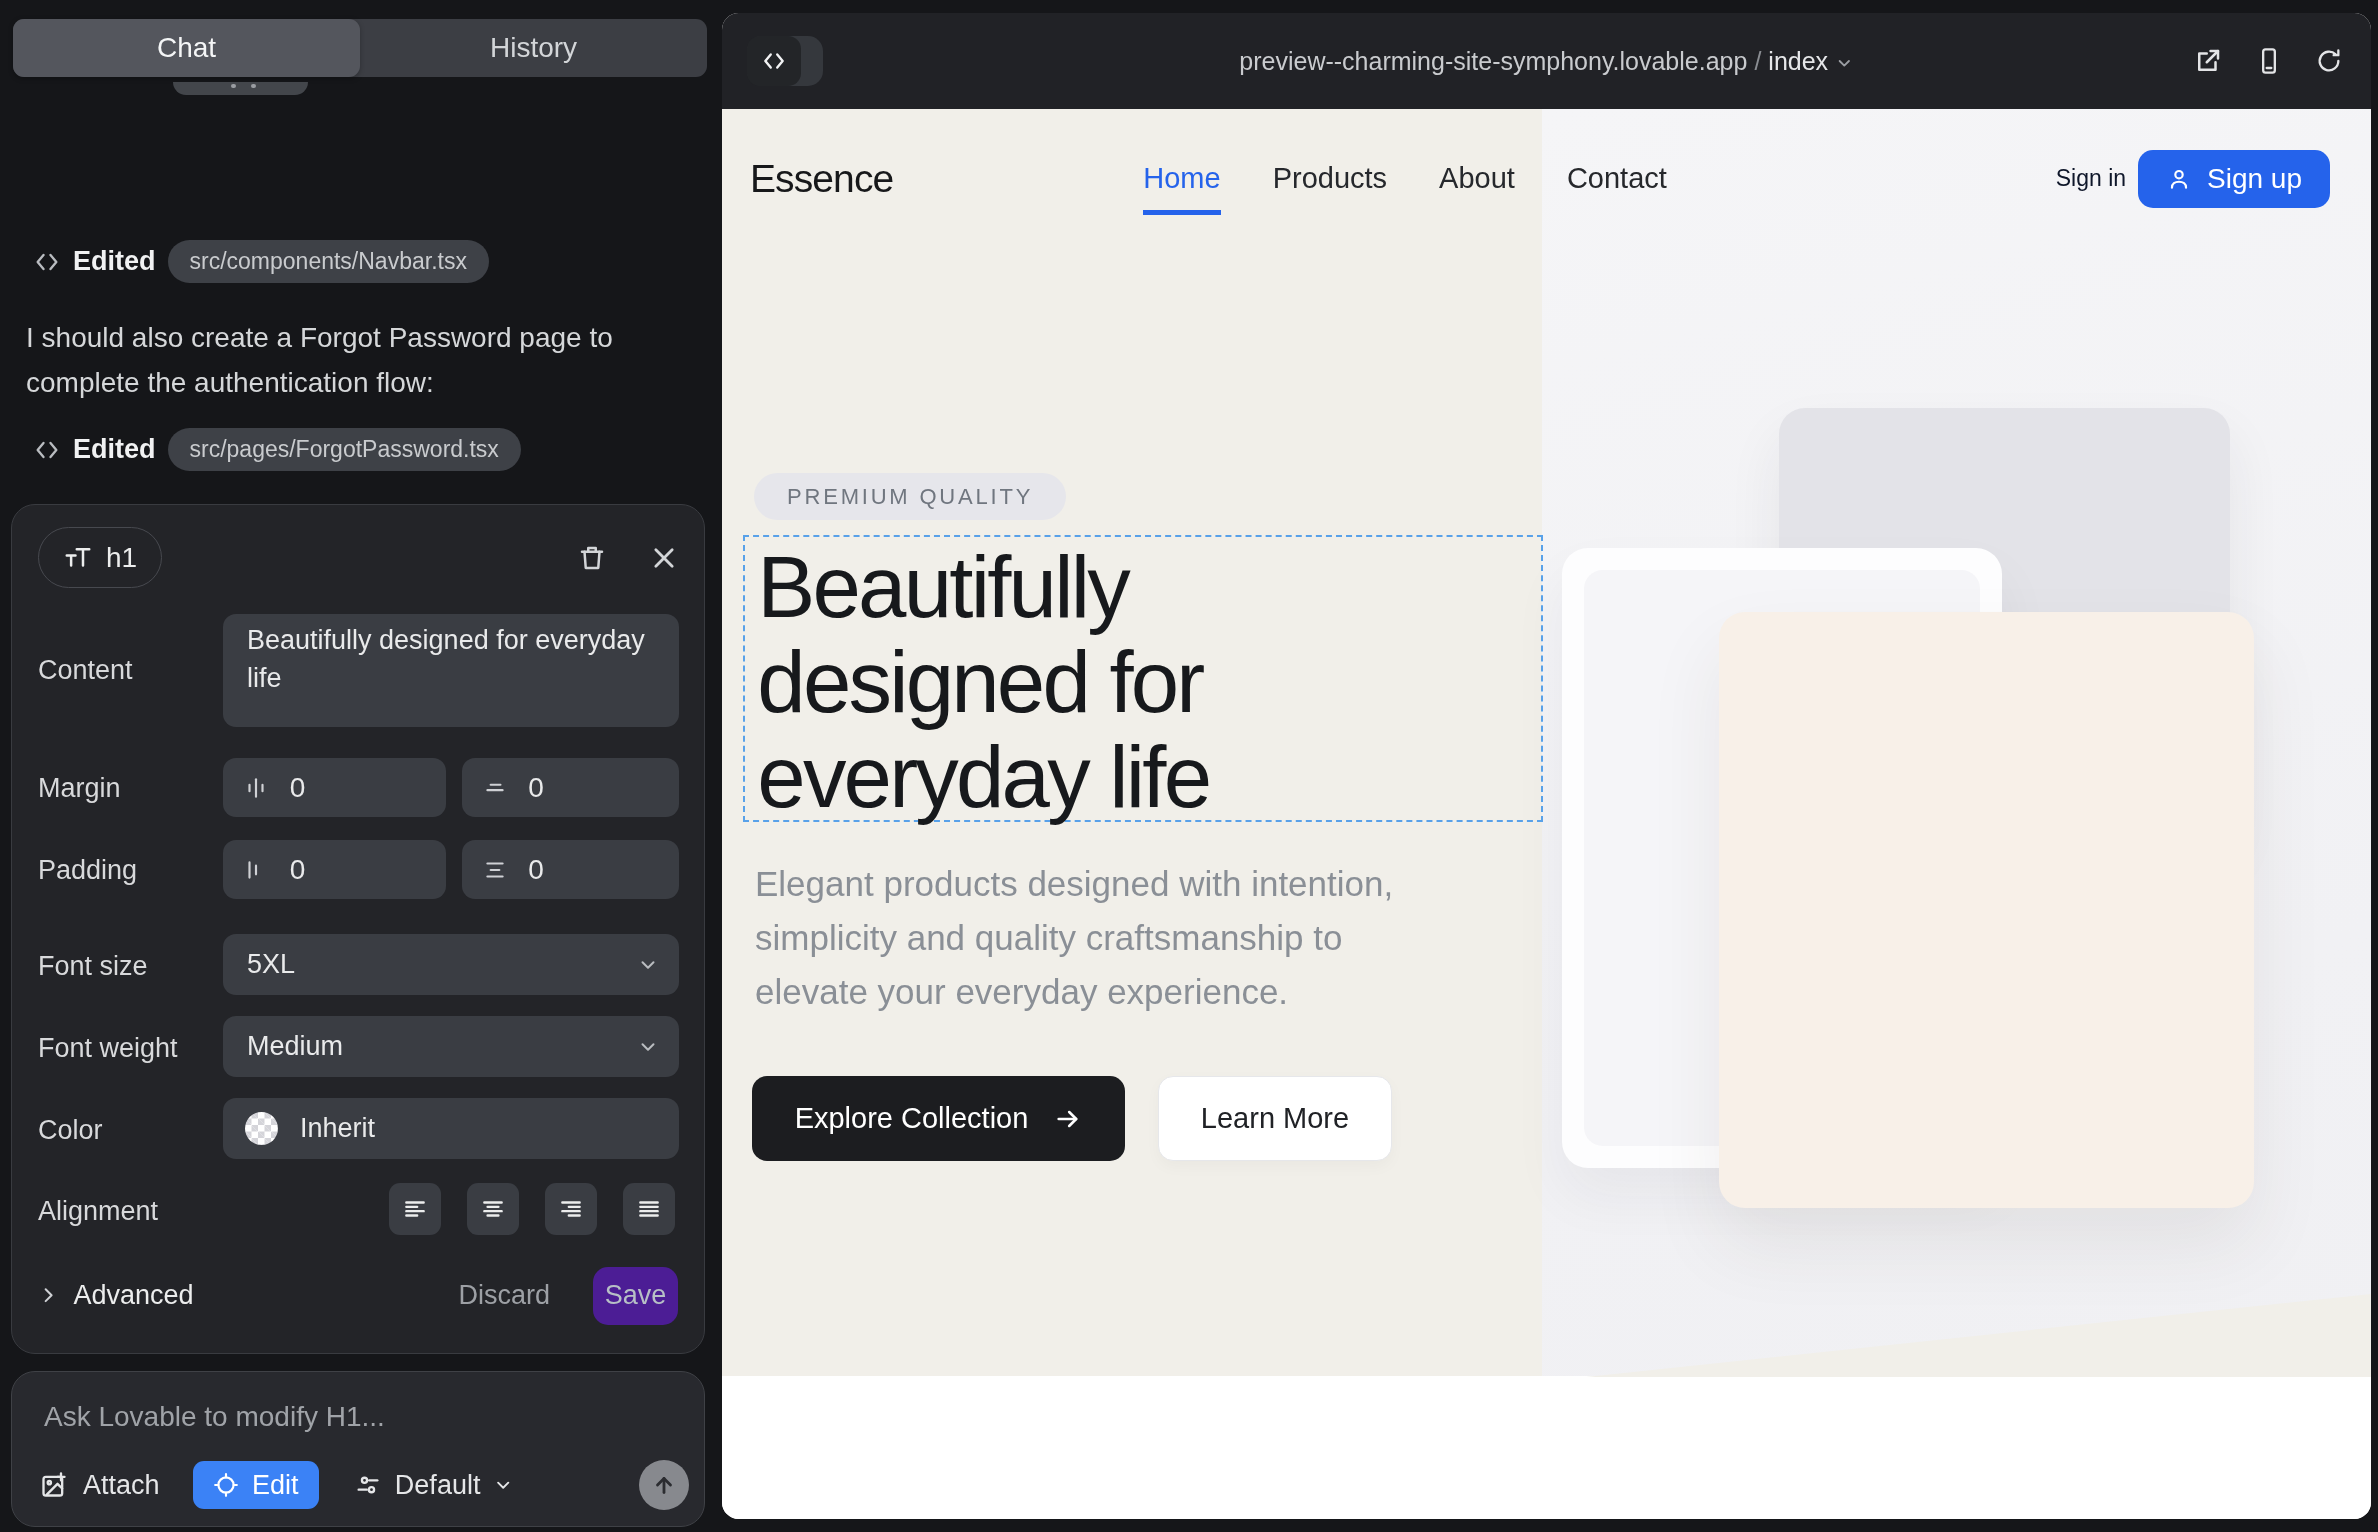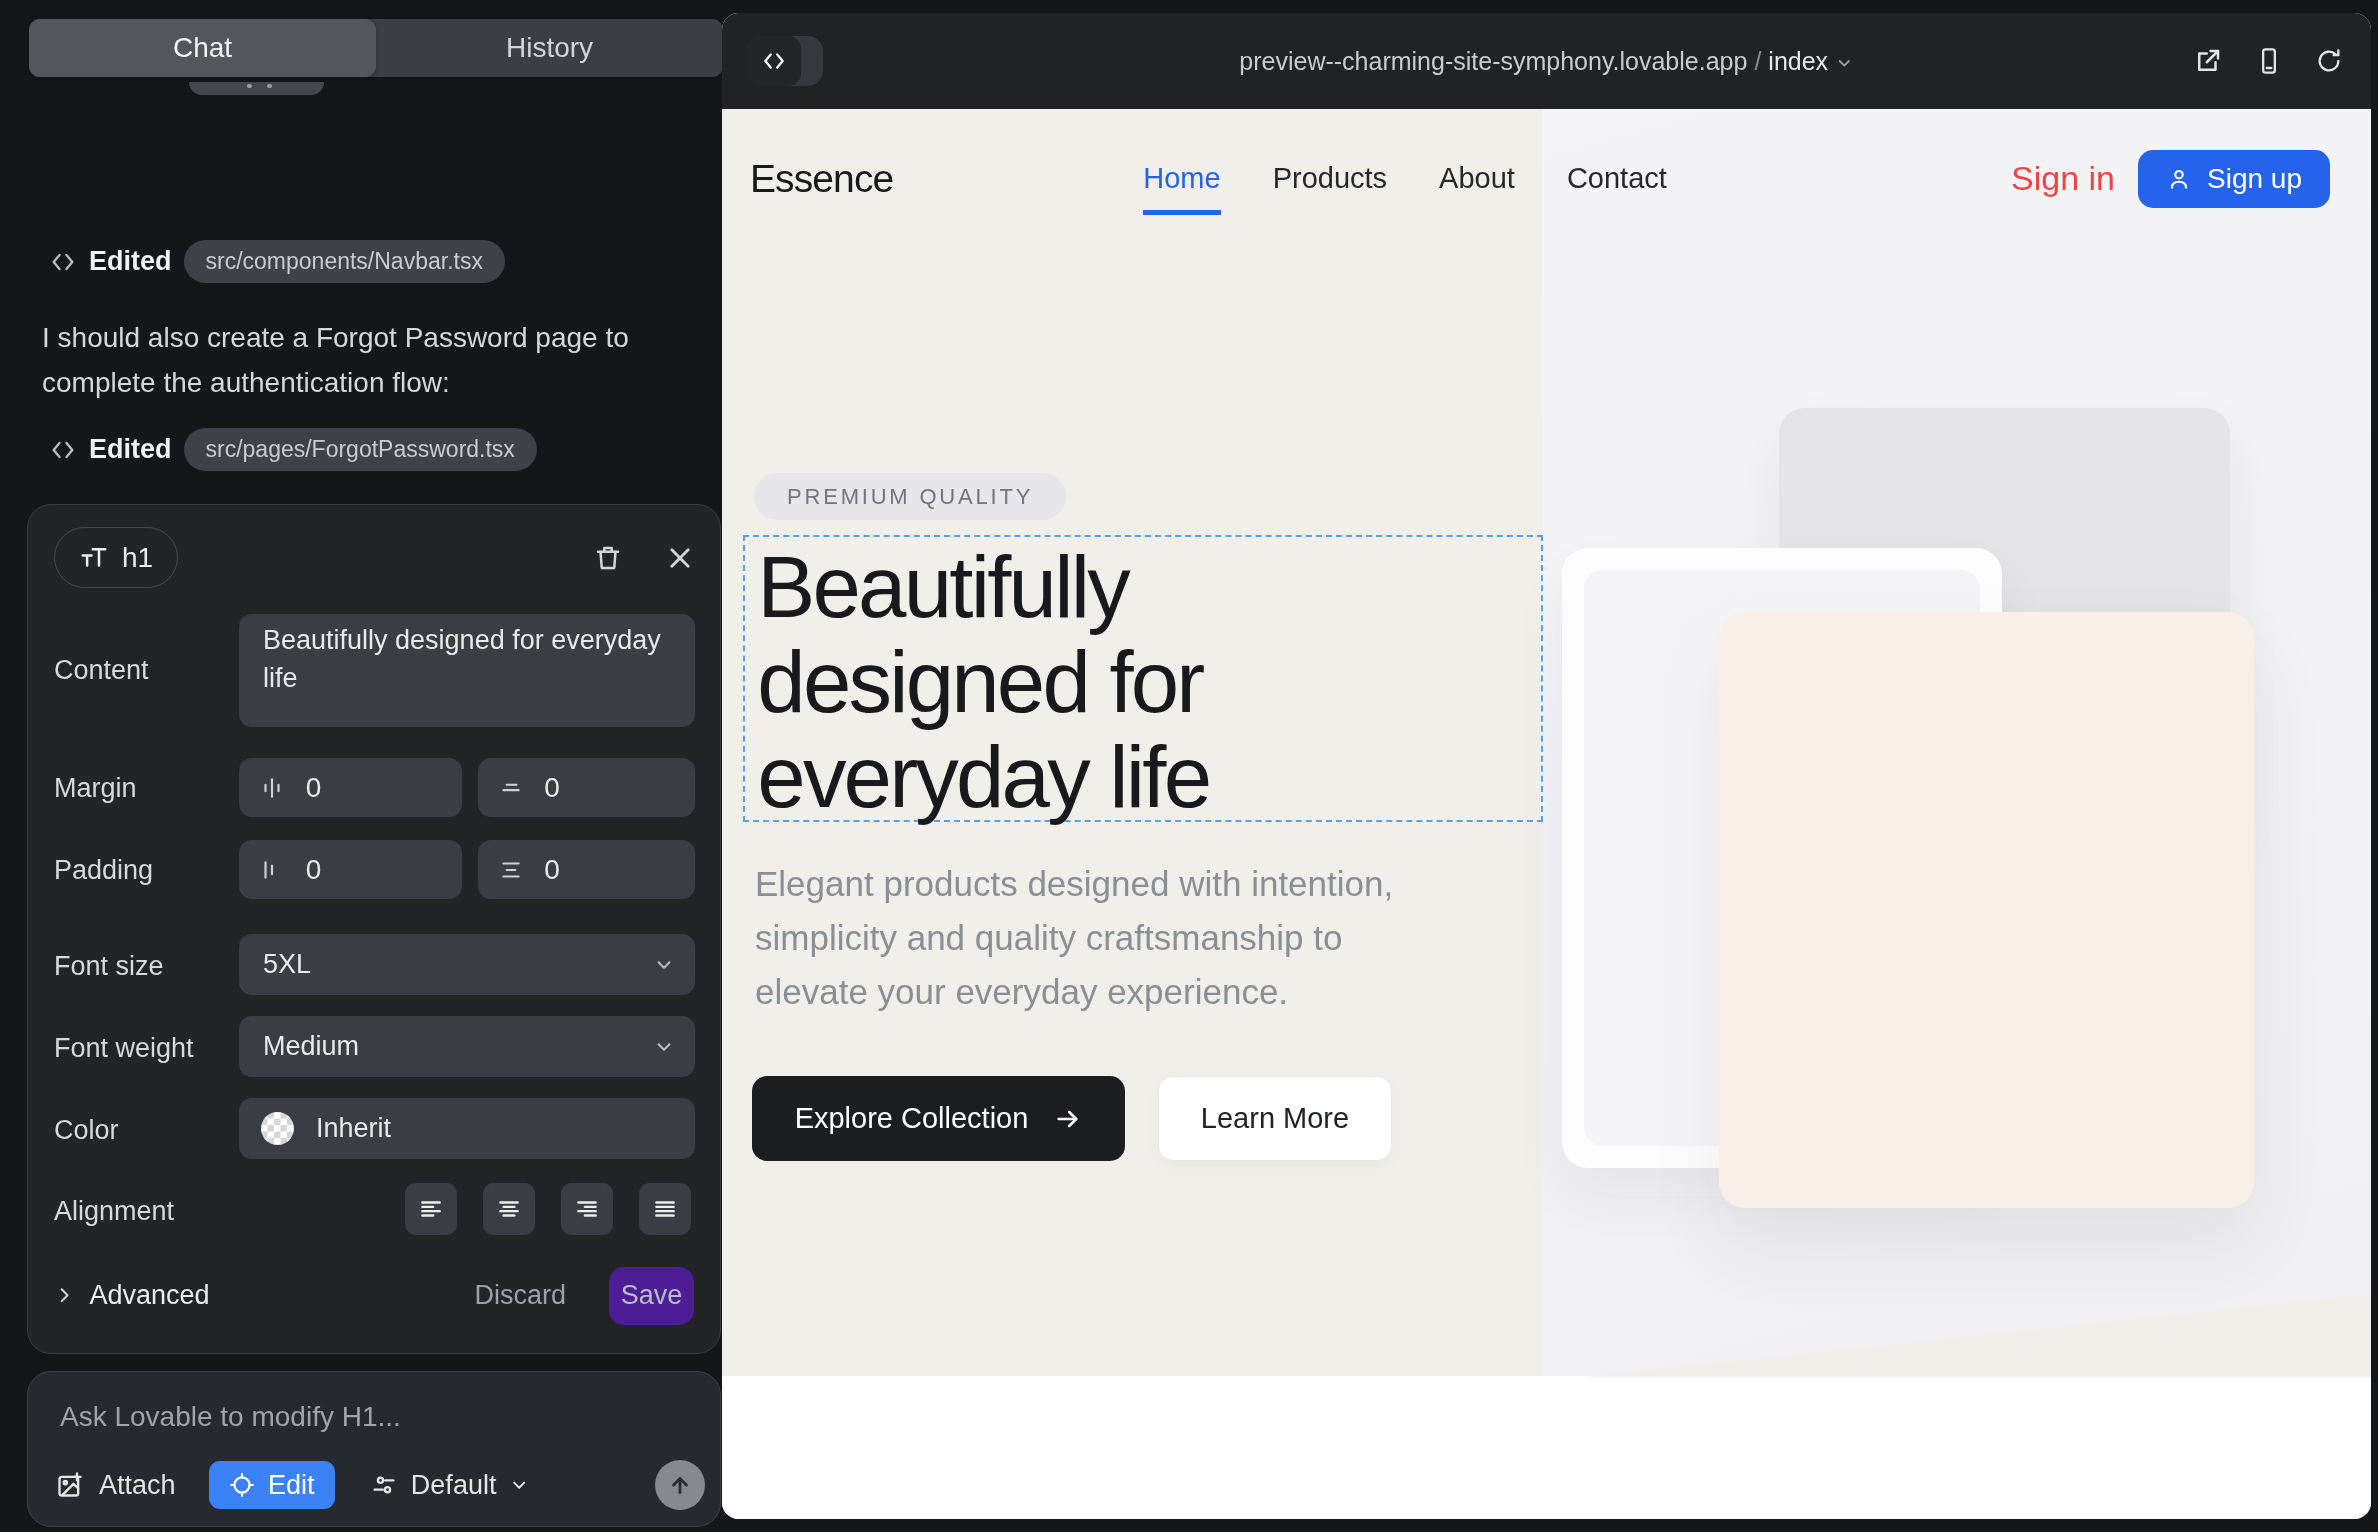--- a/index.html
+++ b/index.html
@@ -3,21 +3,21 @@
 <meta charset="utf-8">
 <style>
   * { margin:0; padding:0; box-sizing:border-box; }
   html,body { width:2378px; height:1532px; background:#151619; overflow:hidden;
     font-family:"Liberation Sans","DejaVu Sans",sans-serif; }
   .stage { position:relative; width:2378px; height:1532px; background:#151619; }
 
   svg { display:block; }
 
   
-  .sidebar { position:absolute; left:16px; top:0; width:870px; height:1532px; }
+  .sidebar { position:absolute; left:0; top:0; width:870px; height:1532px; }
 
   .tabs { position:absolute; left:13px; top:18.6px; width:694px; height:58px;
     background:#3c3e44; border-radius:11px; display:flex; align-items:center; }
   .tab { flex:1; height:58px; display:flex; align-items:center; justify-content:center;
     font-size:28px; color:#d3d5d8; border-radius:11px; cursor:default; }
   .tab.active { background:#54565d; color:#f4f5f6; box-shadow:0 1.9px 5.6px rgba(0,0,0,.25); }
 
   .clipped-pill { position:absolute; left:173px; top:82px; width:135px; height:13px;
     background:#43464b; border-radius:0 0 13px 13px; }
   .clipped-pill i { position:absolute; top:1.9px; width:4.6px; height:4.6px; border-radius:50%; background:#9a9da2; }
@@ -140,21 +140,21 @@
     box-shadow:0 37px 74px rgba(60,50,40,.08); z-index:3; }
 
   .navbar { position:absolute; left:0; top:0; width:1649px; height:139px; z-index:5;
     display:flex; align-items:center; padding:0 41px 0 28px; }
   .brand { font-size:39px; font-weight:400; color:#17181a; letter-spacing:-0.9px; }
   .nav-links { display:flex; gap:52px; margin-left:250px; align-items:center; }
   .nav-link { font-size:29px; color:#26282c; padding-bottom:0; }
   .nav-link.active { color:#2563eb; border-bottom:5.6px solid #2563eb; padding-bottom:15px;
     margin-bottom:-20.4px; }
   .navbar .spacer { flex:1; }
-  .sign-in { font-size:34px; color:#ef4444; margin-right:23px; }
+  .sign-in { font-size:23px; color:#0f172a; margin-right:12px; }
   .sign-up { display:flex; align-items:center; gap:15px; background:#2563eb; color:#fff;
     font-size:28px; height:58px; padding:0 28px; border-radius:15px; }
 
   .hero-badge { position:absolute; left:32px; top:364px; z-index:5; background:#e6e6eb;
     color:#70767f; font-size:22px; letter-spacing:2.8px; padding:0 33px; height:47px;
     border-radius:927px; display:flex; align-items:center; }
   .selection { position:absolute; left:21.3px; top:426px; width:800px; height:287px; z-index:5;
     border:2.8px dashed #58a1e9; }
   .hero-h1 { position:absolute; left:12px; top:1.9px; font-size:87px; line-height:95px;
     font-weight:500; letter-spacing:-2.8px; color:#17191c; }

